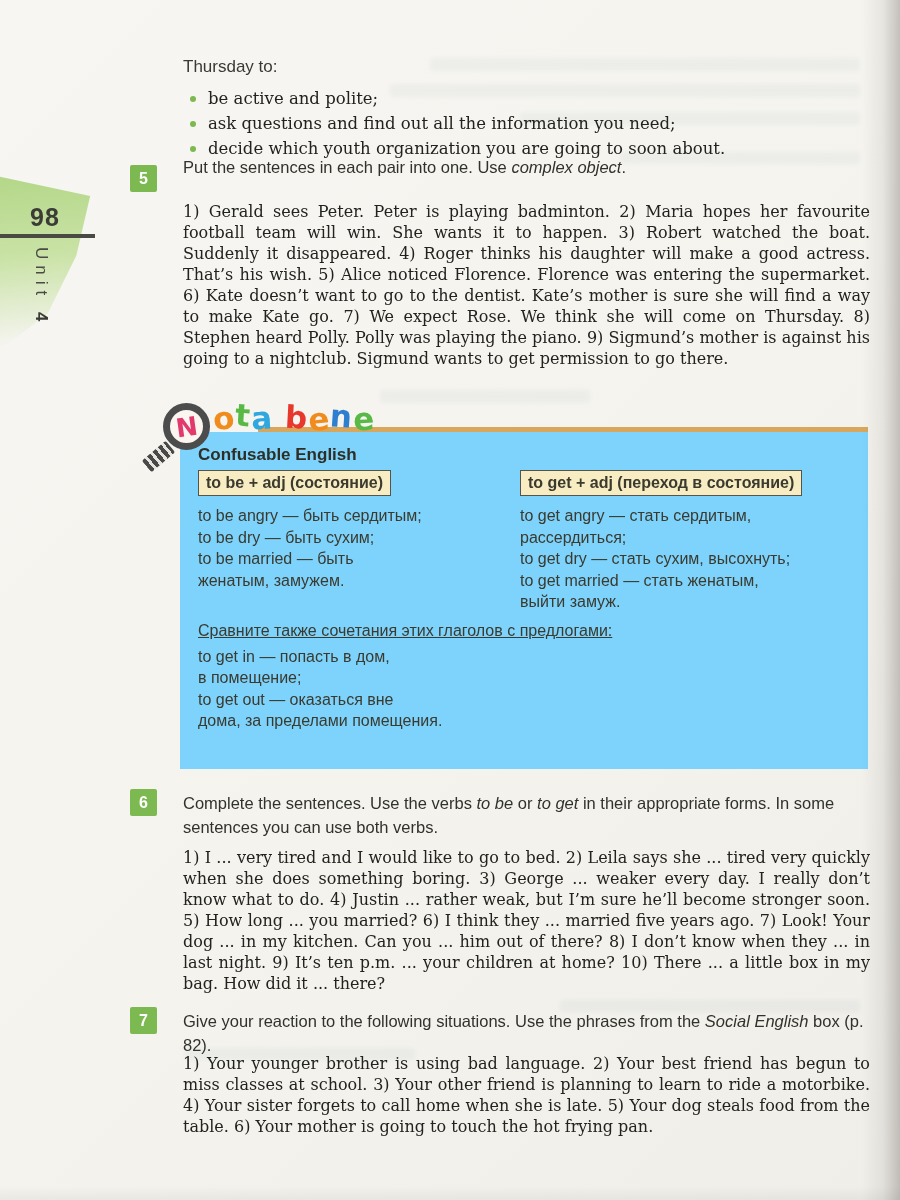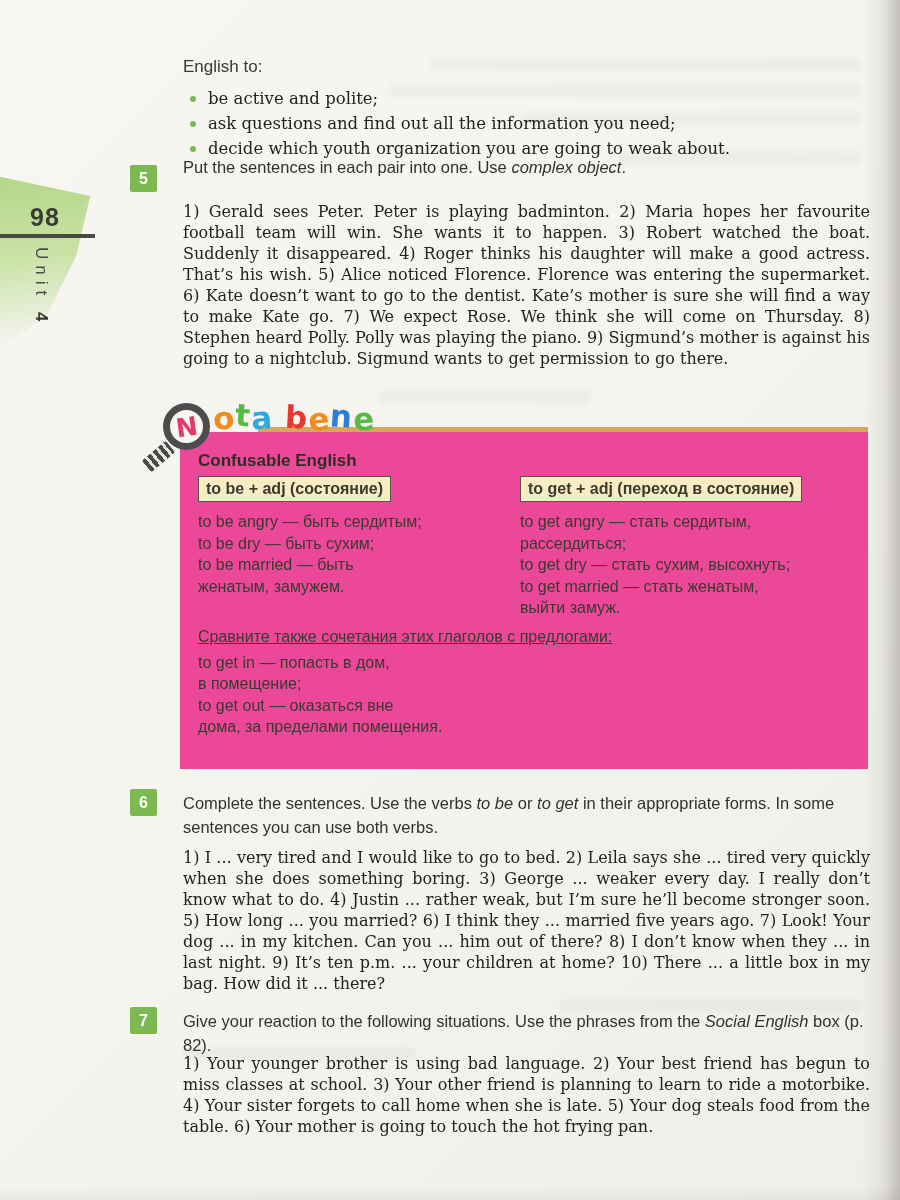--- a/index.html
+++ b/index.html
@@ -59,21 +59,21 @@
   .nb-letter:nth-child(1){transform:rotate(-5deg) translateY(1px);}
   .nb-letter:nth-child(2){transform:rotate(4deg) translateY(-2px);}
   .nb-letter:nth-child(3){transform:rotate(-3deg) translateY(1px);}
   .nb-letter:nth-child(5){transform:rotate(3deg);}
   .nb-letter:nth-child(6){transform:rotate(-5deg) translateY(2px);}
   .nb-letter:nth-child(7){transform:rotate(4deg) translateY(-1px);}
   .nb-letter:nth-child(8){transform:rotate(-3deg) translateY(2px);}
 
   
   .nb-box{position:absolute;left:180px;top:432px;width:688px;height:337px;box-sizing:border-box;
-    background:#ec4899;padding:19px 10px 8px 18px;font-size:16px;color:#3a3a2f;}
+    background:#7dd3fc;padding:13px 10px 8px 18px;font-size:16px;color:#3a3a2f;}
   .nb-title{font-weight:bold;font-size:17px;color:#2e2e26;margin-bottom:5px;}
   .nb-para{width:648px;line-height:22px;text-align:justify;word-spacing:2px;margin-bottom:7px;}
   .nb-para .it{font-style:italic;}
   .nb-cols{display:grid;grid-template-columns:322px 1fr;}
   .nb-hdr{display:inline-block;border:1.5px solid #55544b;background:#f8ecc3;
     font-weight:bold;font-size:16px;padding:3px 7px;white-space:nowrap;margin-bottom:9px;text-align:center;}
   .nb-lines{white-space:pre-line;line-height:21.5px;}
   .nb-compare{margin:7px 0 5px;line-height:21px;text-decoration:underline;}
 </style>
 </head>
@@ -87,25 +87,25 @@
 <div class="ghost" style="left:620px;top:152px;width:240px;height:12px;"></div>
 <div class="ghost" style="left:380px;top:390px;width:210px;height:13px;"></div>
 <div class="ghost" style="left:560px;top:1000px;width:300px;height:12px;"></div>
 <div class="ghost" style="left:185px;top:1048px;width:230px;height:12px;"></div>
 
 <div class="sidebar-green"></div>
 <div class="page-number">98</div>
 <div class="page-rule"></div>
 <div class="unit-label"><span>Unit&nbsp;</span><span class="unit-num">4</span></div>
 
-<div class="rem-title">English to:</div>
+<div class="rem-title">Thursday to:</div>
 <ul class="rem-list">
   <li>be active and polite;</li>
   <li>ask questions and find out all the information you need;</li>
-  <li>decide which youth organization you are going to weak about.</li>
+  <li>decide which youth organization you are going to soon about.</li>
 </ul>
 
 <div class="exnum" style="top:165px;">5</div>
 <div class="instr" style="top:155px;"><span>Put the sentences in each pair into one. Use </span><span class="it">complex object</span><span>.</span></div>
 <div class="body-serif" style="top:201px;">1) Gerald sees Peter. Peter is playing badminton. 2) Maria hopes her favourite football team will win. She wants it to happen. 3) Robert watched the boat. Suddenly it disappeared. 4) Roger thinks his daughter will make a good actress. That’s his wish. 5) Alice noticed Florence. Florence was entering the supermarket. 6) Kate doesn’t want to go to the dentist. Kate’s mother is sure she will find a way to make Kate go. 7) We expect Rose. We think she will come on Thursday. 8) Stephen heard Polly. Polly was playing the piano. 9) Sigmund’s mother is against his going to a nightclub. Sigmund wants to get permission to go there.</div>
 
 <div class="nb-rule"></div>
 <div class="magnifier">
     <span class="nb-n">N</span>
   </div>

